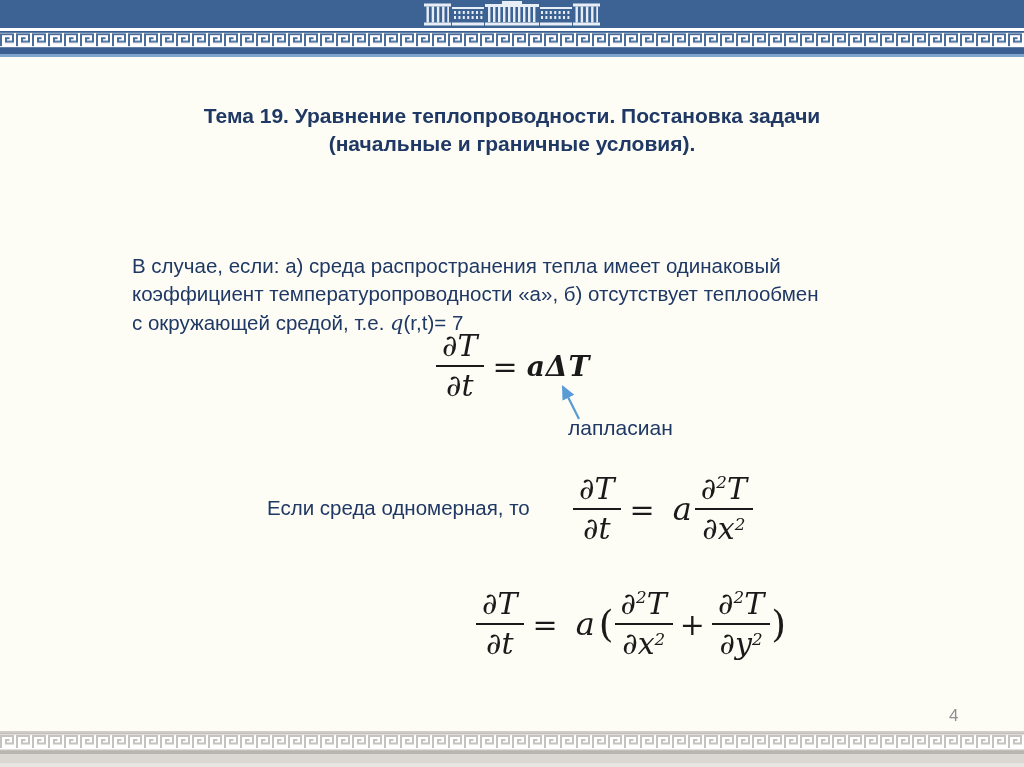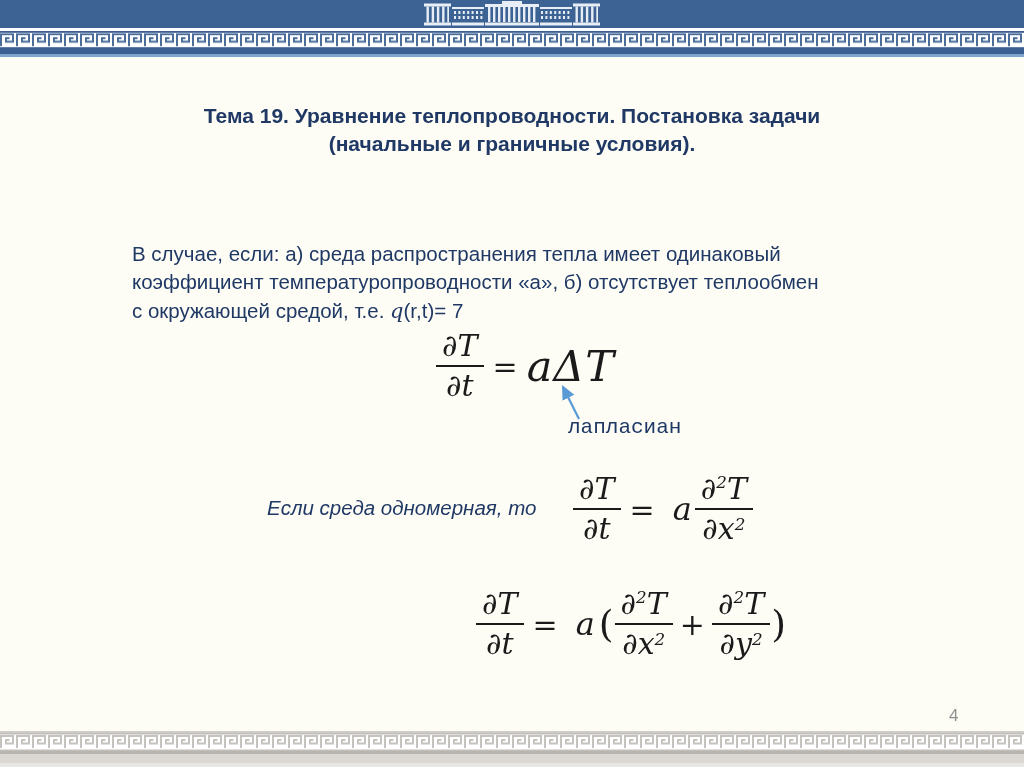--- a/index.html
+++ b/index.html
@@ -20,48 +20,48 @@
   .fb-meander{height:18px;background:#ffffff;}
   .fb-line{height:3px;background:#b8b4b0;}
   .fb-strip{height:9px;background:#dbd8d4;}
   .fb-last{height:4px;background:#e8e6e2;}
   
   .title{
     position:absolute;left:0;top:102px;width:1024px;text-align:center;
     color:#1f3864;font-size:21px;line-height:28px;white-space:pre-line;font-weight:600;
   }
   .body-par{
-    position:absolute;left:132px;top:219px;width:882px;
+    position:absolute;left:132px;top:231px;width:882px;
     color:#1f3864;font-size:20.5px;line-height:28.5px;
   }
   .body-par .pre{white-space:pre-line;}
   .qvar{font-family:"DejaVu Serif","Liberation Serif",serif;font-style:italic;font-size:21px;}
   .intro{position:absolute;color:#1f3864;font-size:20.5px;}
-  .lap-label{position:absolute;left:568px;top:416px;color:#1f3864;font-size:21px;font-family:Liberation Mono, monospace;}
+  .lap-label{position:absolute;left:568px;top:416px;color:#1f3864;font-size:21px;}
   .page-num{position:absolute;left:949px;top:706px;color:#909090;font-size:17px;}
   
   .formula{
     position:absolute;display:flex;align-items:center;
     font-family:"DejaVu Serif","Liberation Serif",serif;color:#1a1a1a;
   }
   .frac{display:inline-flex;flex-direction:column;align-items:center;font-style:italic;line-height:1.08;}
   .frac .num{padding:0 6px 3px;border-bottom:2px solid #1a1a1a;}
   .frac .den{padding:3px 6px 0;}
   .frac sup{font-size:0.56em;line-height:0;}
   .frac .den sup{vertical-align:0.55em;}
   .op{font-style:normal;margin:0 9px;}
   .mi{font-style:italic;}
   .coeff{font-style:italic;margin:0 3px 0 9px;font-size:32px;}
   .paren{font-style:normal;font-size:38px;line-height:1;margin:0 1px;}
   .plus{font-style:normal;margin:0 7px;}
   #f1{left:436px;top:327px;height:78px;font-size:30px;}
-  #f1 .rhs{font-size:43px;letter-spacing:1px;}
+  #f1 .rhs{font-size:28px;letter-spacing:1px;font-weight:bold;}
   #f2-formula{left:573px;top:463px;height:92px;font-size:30px;}
   #f3-formula{left:476px;top:577px;height:94px;font-size:30px;}
-  #f2-intro{left:267px;top:496px;font-style:italic;}
+  #f2-intro{left:267px;top:496px;}
   #f3-intro{left:233px;top:611px;}
   .arrow-svg{position:absolute;left:551px;top:377px;}
 </style>
 </head>
 <body>
 
 <div class="slide">
 
   <div class="header-bar">
     <svg width="176" height="26" viewBox="0 0 176 26">

